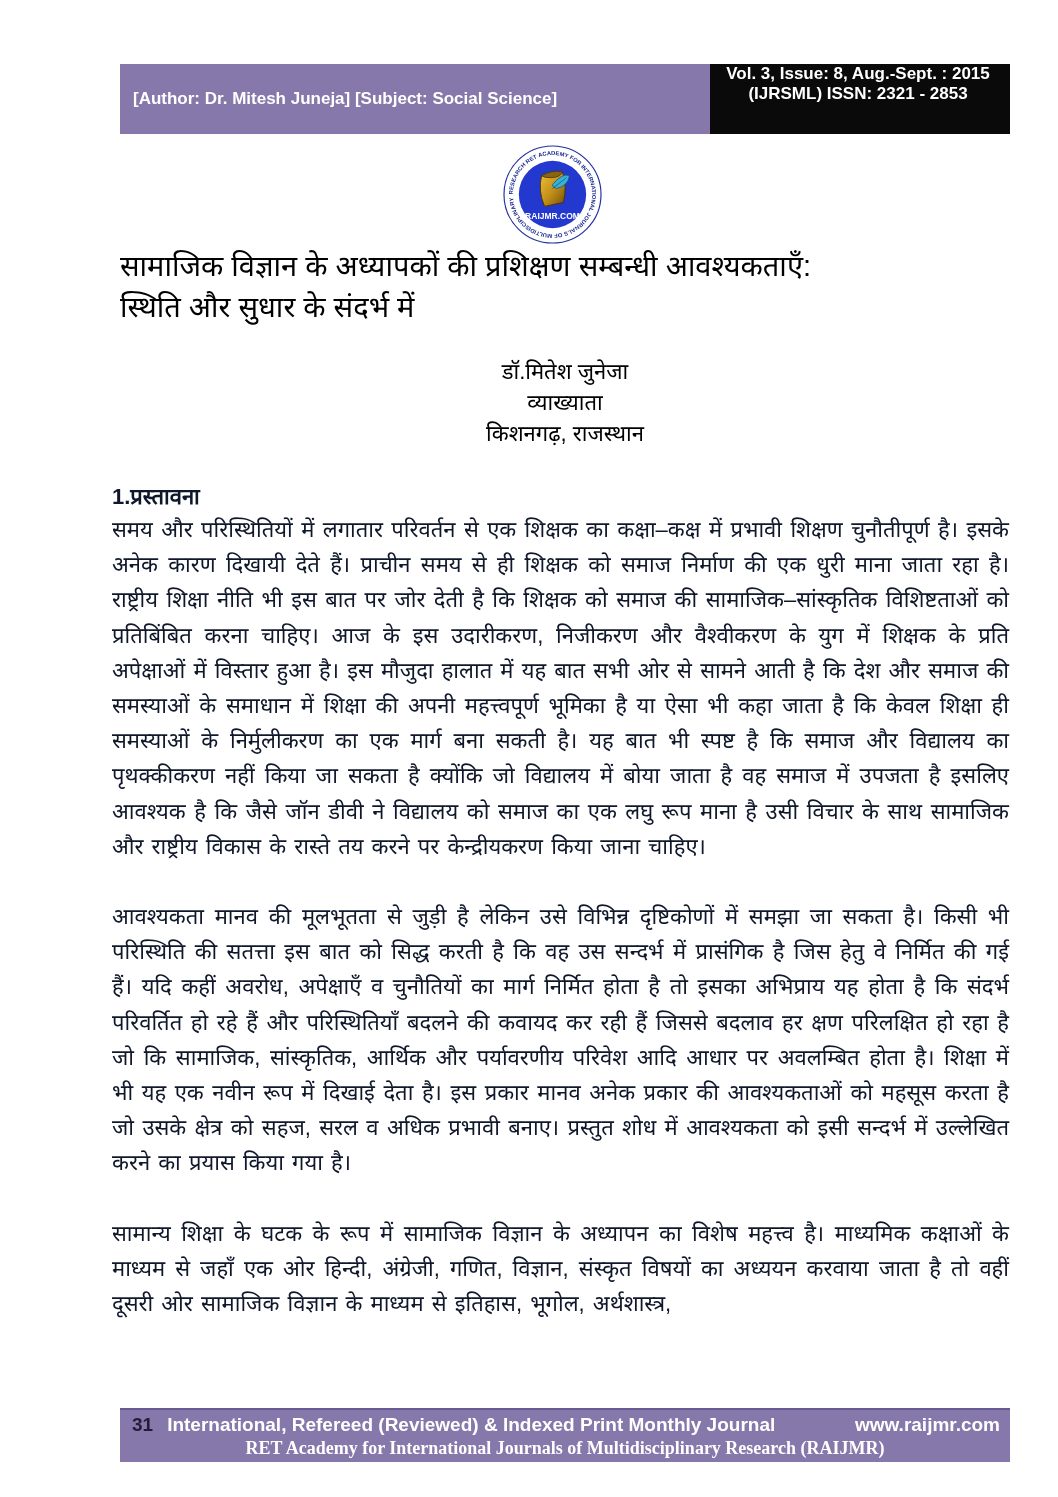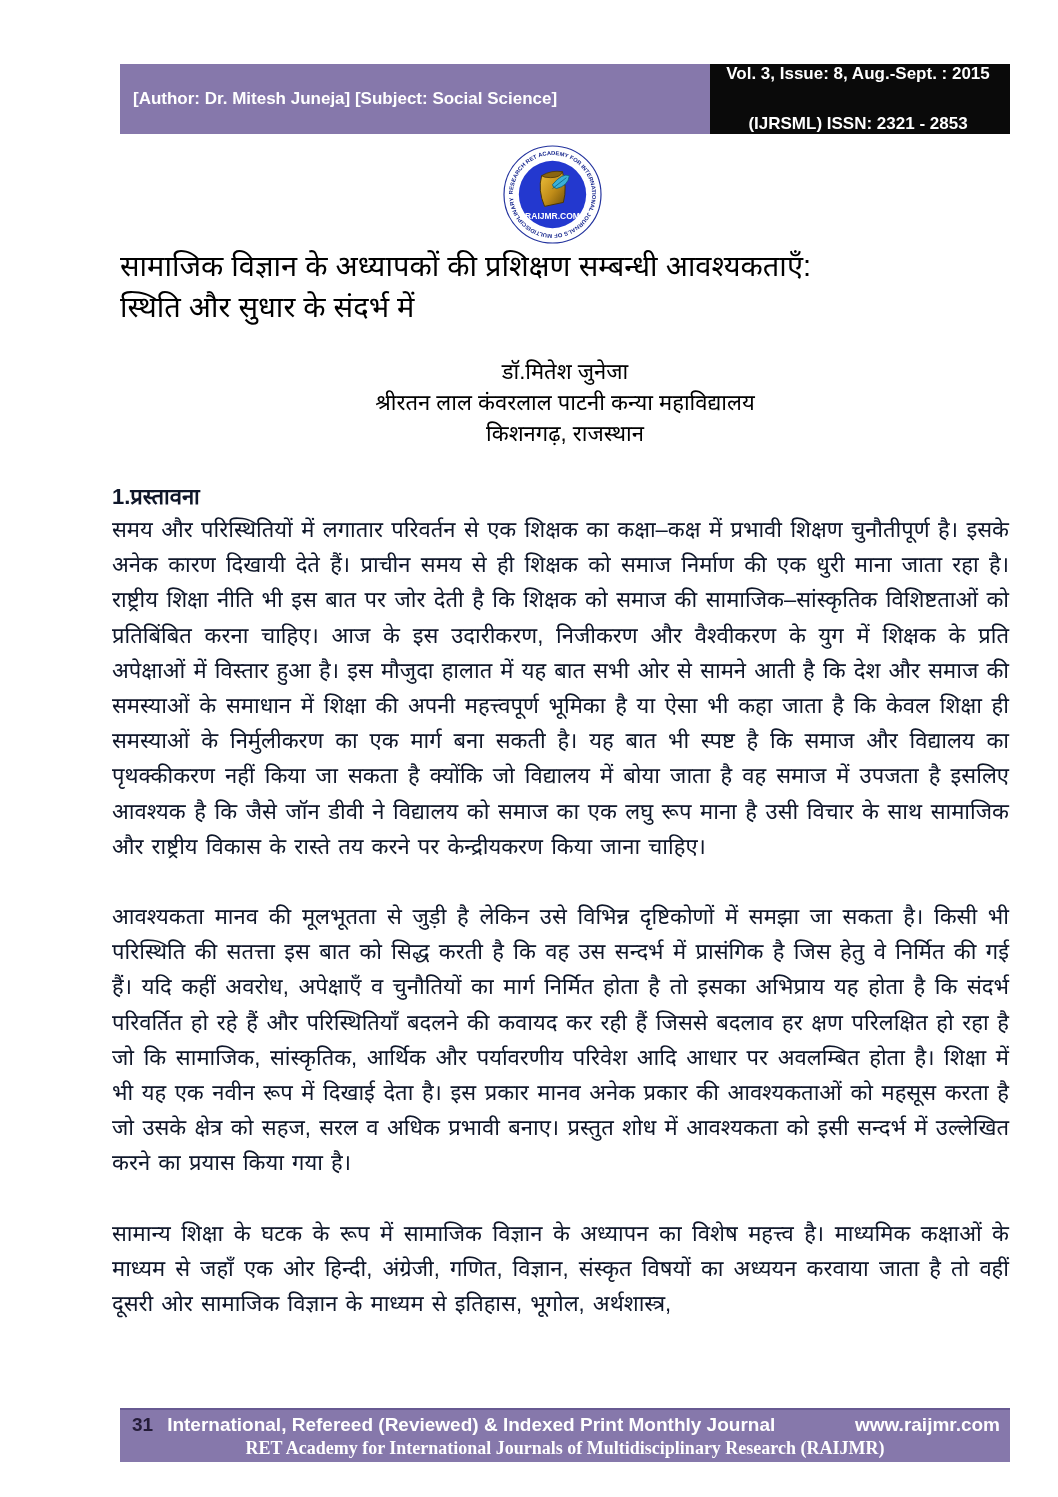--- a/index.html
+++ b/index.html
@@ -22,21 +22,21 @@
     color:#ffffff;
     font-weight:bold;font-size:17px;
     display:flex;flex-direction:column;justify-content:space-evenly;
     padding-left:13px;
   }
   .header-right{
     width:296px;
     background:#0a0a0a;
     color:#ffffff;
     font-weight:bold;font-size:17px;
-    display:flex;flex-direction:column;justify-content:space-between;
+    display:flex;flex-direction:column;justify-content:flex-start;
     text-align:center;
     padding-right:4px;
   }
   
   .logo-wrap{
     position:absolute;left:503px;top:145px;width:99px;height:99px;
   }
   
   .article-title{
     position:absolute;left:120px;top:246px;width:890px;
@@ -122,21 +122,21 @@
       <text x="50" y="75" text-anchor="middle" font-size="8.6" font-weight="bold" fill="#ffffff">RAIJMR.COM</text>
     </svg>
   </div>
 
   <h1 class="article-title"><span>सामाजिक विज्ञान के अध्यापकों की प्रशिक्षण सम्बन्धी आवश्यकताएँ:</span><br>
     <span>स्थिति और सुधार के संदर्भ में</span>
   </h1>
 
   <div class="author-block">
     <div>डॉ.मितेश जुनेजा</div>
-    <div>श्रीरतन लाल कंवरलाल पाटनी कन्या महाविद्यालय</div>
+    <div>व्याख्याता</div>
     <div>किशनगढ़, राजस्थान</div>
   </div>
 
   <div class="content">
     <h2 class="section-heading">1.प्रस्तावना</h2>
     <p>समय और परिस्थितियों में लगातार परिवर्तन से एक शिक्षक का कक्षा–कक्ष में प्रभावी शिक्षण चुनौतीपूर्ण है। इसके अनेक कारण दिखायी देते हैं। प्राचीन समय से ही शिक्षक को समाज निर्माण की एक धुरी माना जाता रहा है। राष्ट्रीय शिक्षा नीति भी इस बात पर जोर देती है कि शिक्षक को समाज की सामाजिक–सांस्कृतिक विशिष्टताओं को प्रतिबिंबित करना चाहिए। आज के इस उदारीकरण, निजीकरण और वैश्वीकरण के युग में शिक्षक के प्रति अपेक्षाओं में विस्तार हुआ है। इस मौजुदा हालात में यह बात सभी ओर से सामने आती है कि देश और समाज की समस्याओं के समाधान में शिक्षा की अपनी महत्त्वपूर्ण भूमिका है या ऐसा भी कहा जाता है कि केवल शिक्षा ही समस्याओं के निर्मुलीकरण का एक मार्ग बना सकती है। यह बात भी स्पष्ट है कि समाज और विद्यालय का पृथक्कीकरण नहीं किया जा सकता है क्योंकि जो विद्यालय में बोया जाता है वह समाज में उपजता है इसलिए आवश्यक है कि जैसे जॉन डीवी ने विद्यालय को समाज का एक लघु रूप माना है उसी विचार के साथ सामाजिक और राष्ट्रीय विकास के रास्ते तय करने पर केन्द्रीयकरण किया जाना चाहिए।</p>
     <p>आवश्यकता मानव की मूलभूतता से जुड़ी है लेकिन उसे विभिन्न दृष्टिकोणों में समझा जा सकता है। किसी भी परिस्थिति की सतत्ता इस बात को सिद्ध करती है कि वह उस सन्दर्भ में प्रासंगिक है जिस हेतु वे निर्मित की गई हैं। यदि कहीं अवरोध, अपेक्षाएँ व चुनौतियों का मार्ग निर्मित होता है तो इसका अभिप्राय यह होता है कि संदर्भ परिवर्तित हो रहे हैं और परिस्थितियाँ बदलने की कवायद कर रही हैं जिससे बदलाव हर क्षण परिलक्षित हो रहा है जो कि सामाजिक, सांस्कृतिक, आर्थिक और पर्यावरणीय परिवेश आदि आधार पर अवलम्बित होता है। शिक्षा में भी यह एक नवीन रूप में दिखाई देता है। इस प्रकार मानव अनेक प्रकार की आवश्यकताओं को महसूस करता है जो उसके क्षेत्र को सहज, सरल व अधिक प्रभावी बनाए। प्रस्तुत शोध में आवश्यकता को इसी सन्दर्भ में उल्लेखित करने का प्रयास किया गया है।</p>
     <p>सामान्य शिक्षा के घटक के रूप में सामाजिक विज्ञान के अध्यापन का विशेष महत्त्व है। माध्यमिक कक्षाओं के माध्यम से जहाँ एक ओर हिन्दी, अंग्रेजी, गणित, विज्ञान, संस्कृत विषयों का अध्ययन करवाया जाता है तो वहीं दूसरी ओर सामाजिक विज्ञान के माध्यम से इतिहास, भूगोल, अर्थशास्त्र,</p>
   </div>
 

